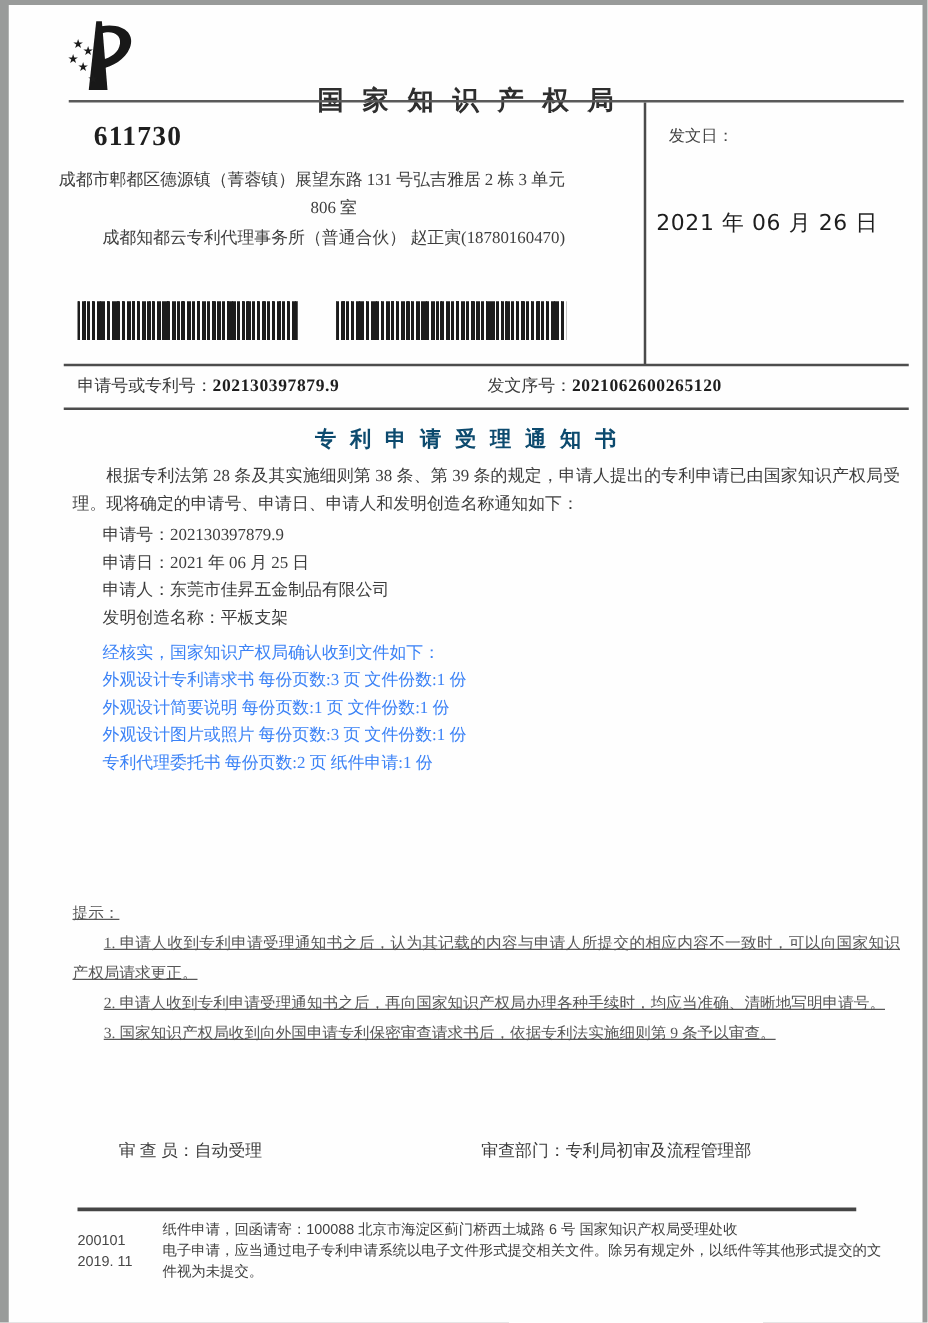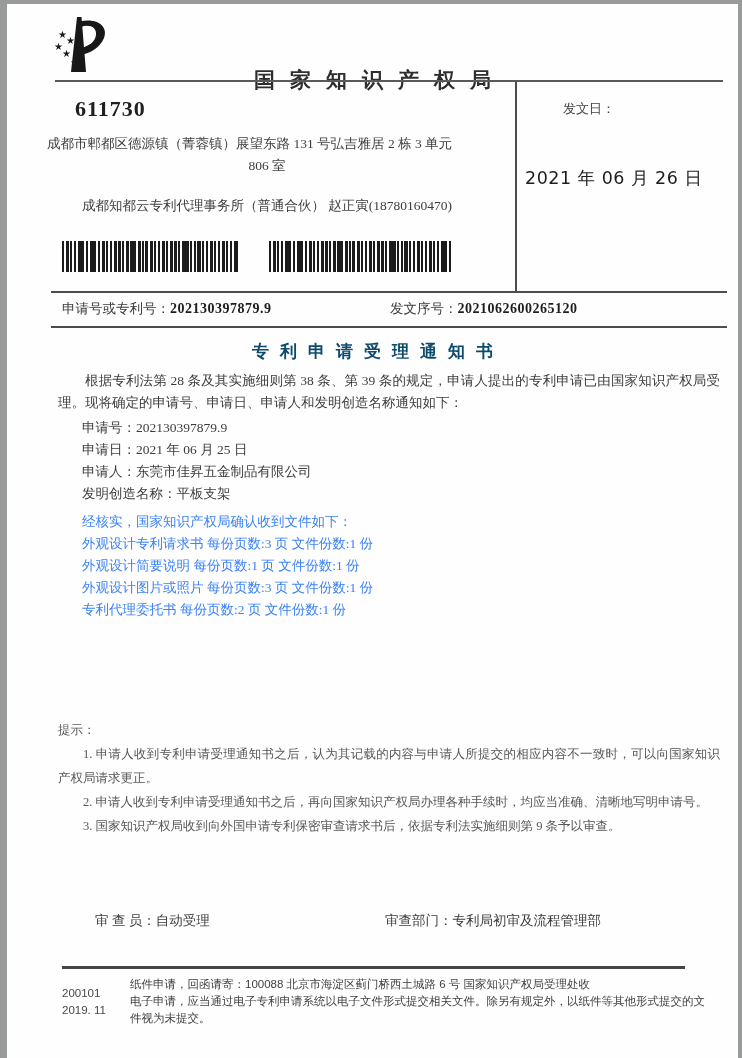--- a/index.html
+++ b/index.html
@@ -19,22 +19,22 @@
     text-align:center;font-family:"Liberation Sans","DejaVu Sans",sans-serif;
     font-size:21px;font-weight:600;color:#2e2e2e;letter-spacing:15px;text-indent:15px;margin-top:32px;
   }
   .rule{position:absolute;background:#4d4d4d;}
   .rule-header{left:48px;top:76px;width:668px;height:2px;background:#5a5a5a;}
   
   .vline{position:absolute;left:508px;top:78px;width:2px;height:210px;background:#4a4a4a;}
   .postal-code{position:absolute;left:68px;top:92px;font-size:22px;font-weight:bold;color:#1f1f1f;letter-spacing:1px;}
   .addr1{position:absolute;left:40px;top:131px;width:440px;font-size:13.5px;color:#3d3d3d;}
   .addr2{position:absolute;left:40px;top:153px;width:440px;text-align:center;font-size:13.5px;color:#3d3d3d;}
-  .recipient{position:absolute;left:40px;top:177px;width:440px;text-align:center;font-size:13.5px;color:#3d3d3d;margin-top:16px;}
-  .dispatch-label{position:absolute;left:528px;top:96px;font-size:13px;color:#444;margin-left:28px;}
+  .recipient{position:absolute;left:40px;top:177px;width:440px;text-align:center;font-size:13.5px;color:#3d3d3d;}
+  .dispatch-label{position:absolute;left:528px;top:96px;font-size:13px;color:#444;}
   .dispatch-date{
     position:absolute;left:518px;top:162px;font-size:17.5px;color:#1d1d1d;
     font-family:"DejaVu Sans","Liberation Sans",sans-serif;font-weight:500;letter-spacing:.5px;
   }
   
   .barcode{
     position:absolute;top:237px;height:31px;
     background-image:
       repeating-linear-gradient(90deg,#1c1c1c 0 2px,transparent 2px 4px),
       repeating-linear-gradient(90deg,#1c1c1c 0 1px,transparent 1px 6px),
@@ -55,21 +55,21 @@
     font-family:"Liberation Sans","DejaVu Sans",sans-serif;
     font-size:17px;font-weight:600;color:#0c4a6e;letter-spacing:11px;text-indent:11px;
   }
   .intro{
     position:absolute;left:51px;top:366px;width:662px;
     font-size:13.5px;line-height:21.5px;color:#3c3c3c;text-indent:2em;text-align:justify;
   }
   .fields{position:absolute;left:75px;top:413px;font-size:13.5px;line-height:22px;color:#3c3c3c;}
   .received{position:absolute;left:75px;top:507px;font-size:13.5px;line-height:22px;color:#3b82f6;}
   
-  .tips{position:absolute;left:51px;top:714px;width:662px;font-size:12.5px;line-height:24px;color:#575757;}
+  .tips{position:absolute;left:51px;top:714px;width:662px;font-size:12.5px;line-height:24px;color:#575757;text-decoration:underline;}
   .tips .tip{text-indent:2em;text-align:justify;}
   
   .signoff{position:absolute;left:0;top:908px;width:100%;font-size:13.5px;color:#3c3c3c;}
   .examiner{position:absolute;left:88px;top:0;}
   .department{position:absolute;left:378px;top:0;}
   
   .rule-footer{left:55px;top:962px;width:623px;height:3px;background:#454545;}
   .footer{
     position:absolute;left:55px;top:972px;width:648px;display:flex;
     font-family:"Liberation Sans","DejaVu Sans",sans-serif;
@@ -123,21 +123,21 @@
     <div><span>申请日：</span><span>2021 年 06 月 25 日</span></div>
     <div><span>申请人：</span><span>东莞市佳昇五金制品有限公司</span></div>
     <div><span>发明创造名称：</span><span>平板支架</span></div>
   </div>
 
   <div class="received">
     <div>经核实，国家知识产权局确认收到文件如下：</div>
     <div>外观设计专利请求书 每份页数:3 页  文件份数:1 份</div>
     <div>外观设计简要说明 每份页数:1 页  文件份数:1 份</div>
     <div>外观设计图片或照片 每份页数:3 页  文件份数:1 份</div>
-    <div>专利代理委托书 每份页数:2 页  文件份数:1 份</div>
+    <div>专利代理委托书 每份页数:2 页  纸件申请:1 份</div>
   </div>
 
   <div class="tips">
     <div>提示：</div>
     <div class="tip">1. 申请人收到专利申请受理通知书之后，认为其记载的内容与申请人所提交的相应内容不一致时，可以向国家知识产权局请求更正。</div>
     <div class="tip">2. 申请人收到专利申请受理通知书之后，再向国家知识产权局办理各种手续时，均应当准确、清晰地写明申请号。</div>
     <div class="tip">3. 国家知识产权局收到向外国申请专利保密审查请求书后，依据专利法实施细则第 9 条予以审查。</div>
   </div>
 
   <div class="signoff">

